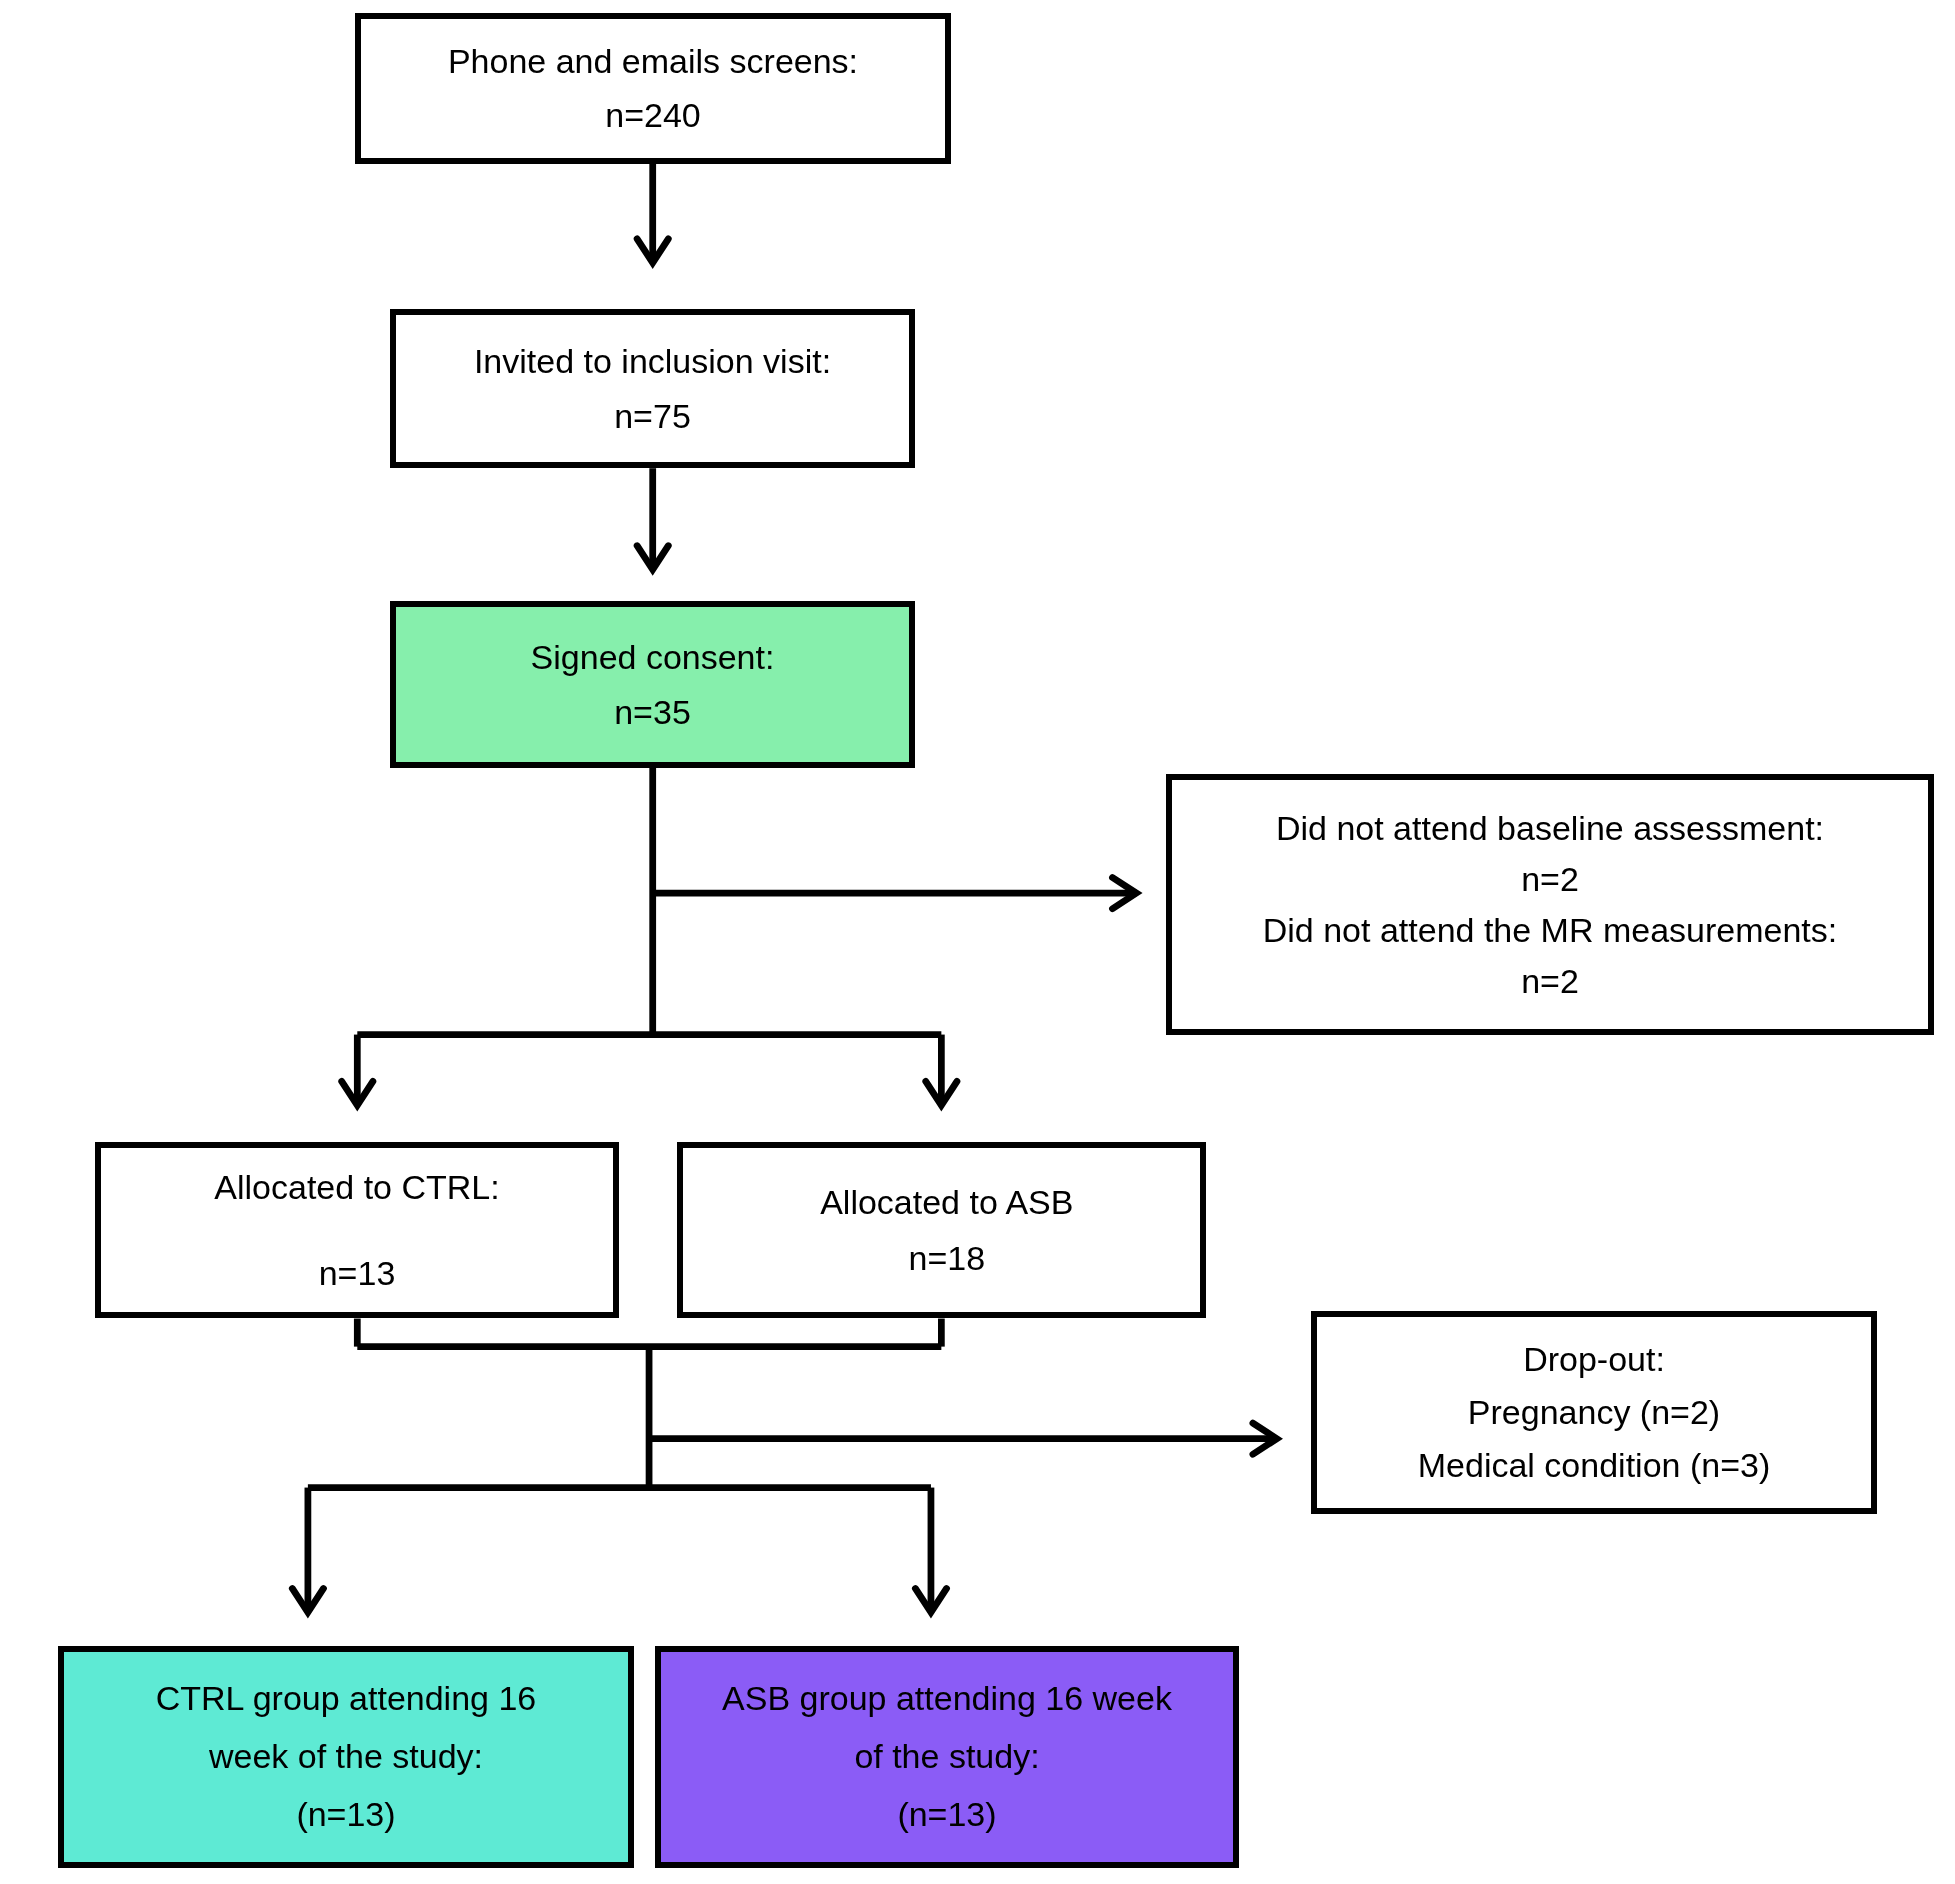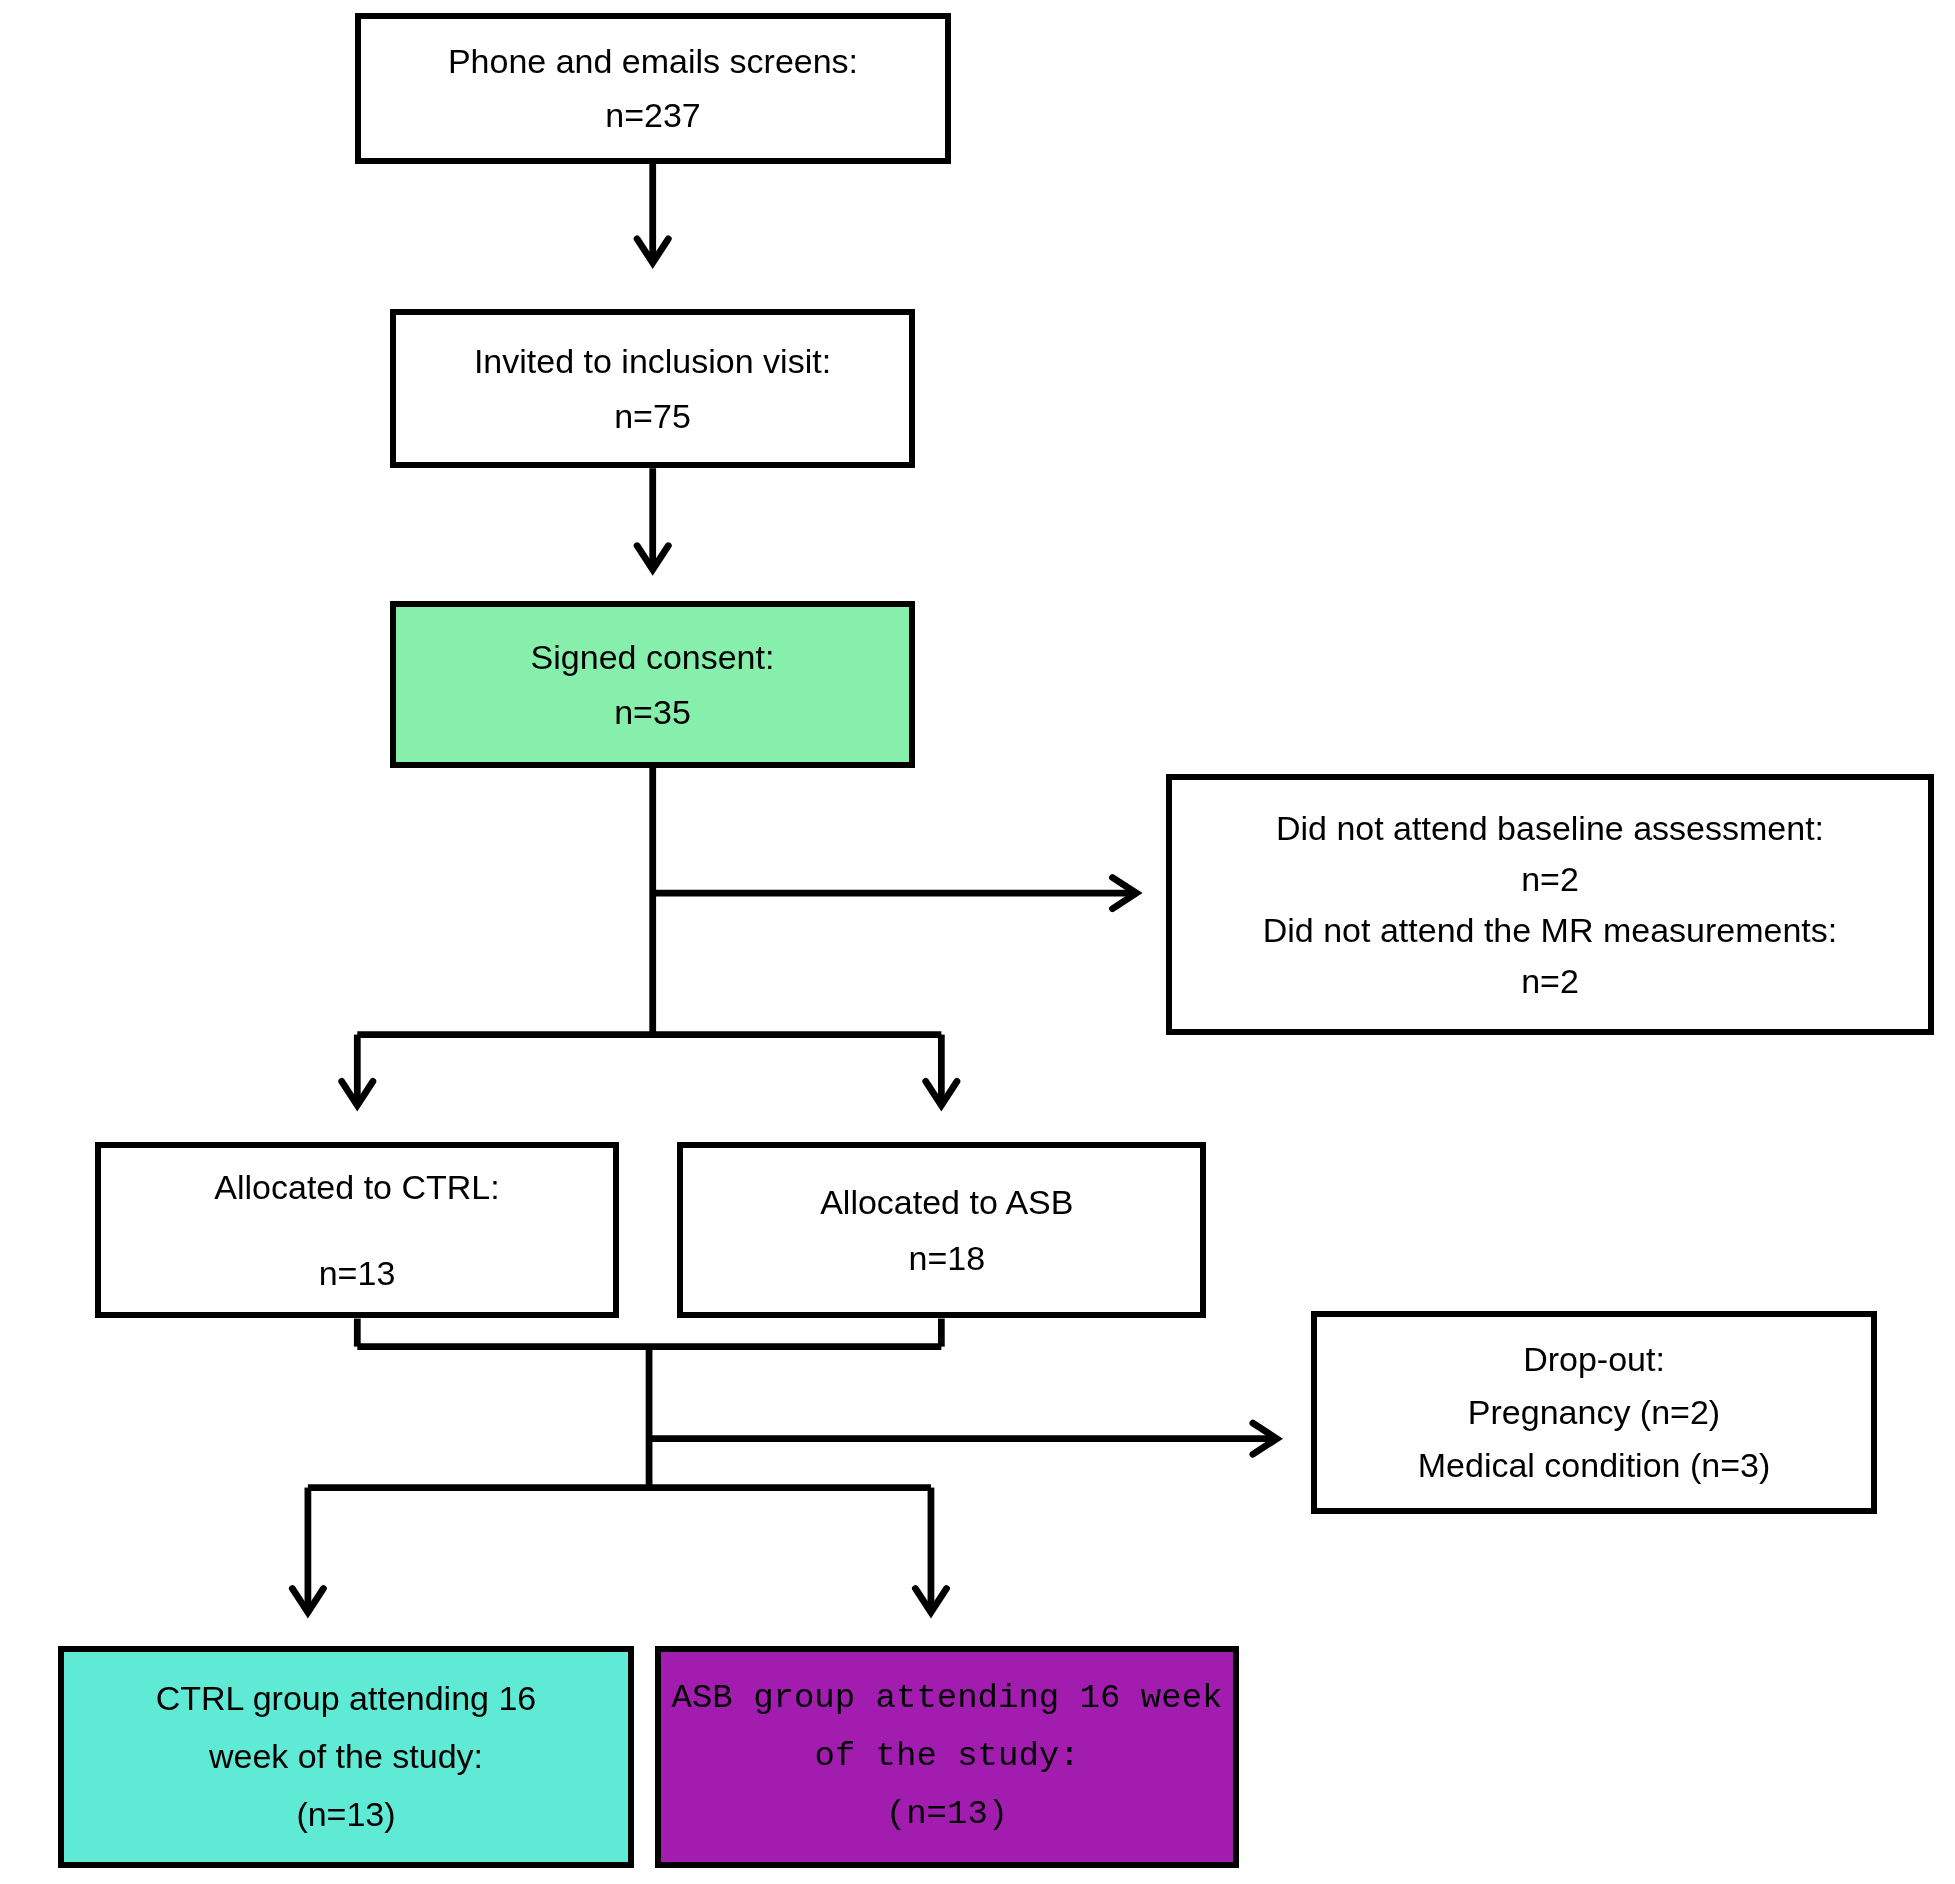--- a/index.html
+++ b/index.html
@@ -84,21 +84,21 @@
     <path d="M687,2589 H1810" stroke="#000000"></path>
     <path d="M1248,2589 V2860" stroke="#000000"></path>
     <path d="M1248,2766 H2455" marker-end="url(#arrowhead)" stroke="#000000"></path>
     <path d="M592,2860 H1790" stroke="#000000"></path>
     <path d="M592,2860 V3100" marker-end="url(#arrowhead)" stroke="#000000"></path>
     <path d="M1790,2860 V3100" marker-end="url(#arrowhead)" stroke="#000000"></path>
   </svg>
 
   <div class="box" id="box-phone" style="border-color: rgb(0, 0, 0); color: rgb(0, 0, 0); background: rgb(255, 255, 255);">
     <span class="ln">Phone and emails screens:</span>
-    <span class="ln">n=237</span>
+    <span class="ln">n=240</span>
   </div>
 
   <div class="box" id="box-invited" style="border-color: rgb(0, 0, 0); color: rgb(0, 0, 0); background: rgb(255, 255, 255);">
     <span class="ln">Invited to inclusion visit:</span>
     <span class="ln">n=75</span>
   </div>
 
   <div class="box" id="box-consent" style="border-color: rgb(0, 0, 0); color: rgb(0, 0, 0); background: #86efac;">
     <span class="ln">Signed consent:</span>
     <span class="ln">n=35</span>
@@ -126,20 +126,20 @@
     <span class="ln">Pregnancy (n=2)</span>
     <span class="ln">Medical condition (n=3)</span>
   </div>
 
   <div class="box box--loose" id="box-ctrl16" style="border-color: rgb(0, 0, 0); color: rgb(0, 0, 0); background: #5eead4; margin-left: 38px;">
     <span class="ln">CTRL group attending 16</span>
     <span class="ln">week of the study:</span>
     <span class="ln">(n=13)</span>
   </div>
 
-  <div class="box box--loose" id="box-asb16" style="border-color: rgb(0, 0, 0); color: rgb(0, 0, 0); background: #a21caf; font-family: Liberation Mono, monospace;">
+  <div class="box box--loose" id="box-asb16" style="border-color: rgb(0, 0, 0); color: rgb(0, 0, 0); background: #8b5cf6;">
     <span class="ln">ASB group attending 16 week</span>
     <span class="ln">of the study:</span>
     <span class="ln">(n=13)</span>
   </div>
 
 </div>
 
 
 </body></html>

